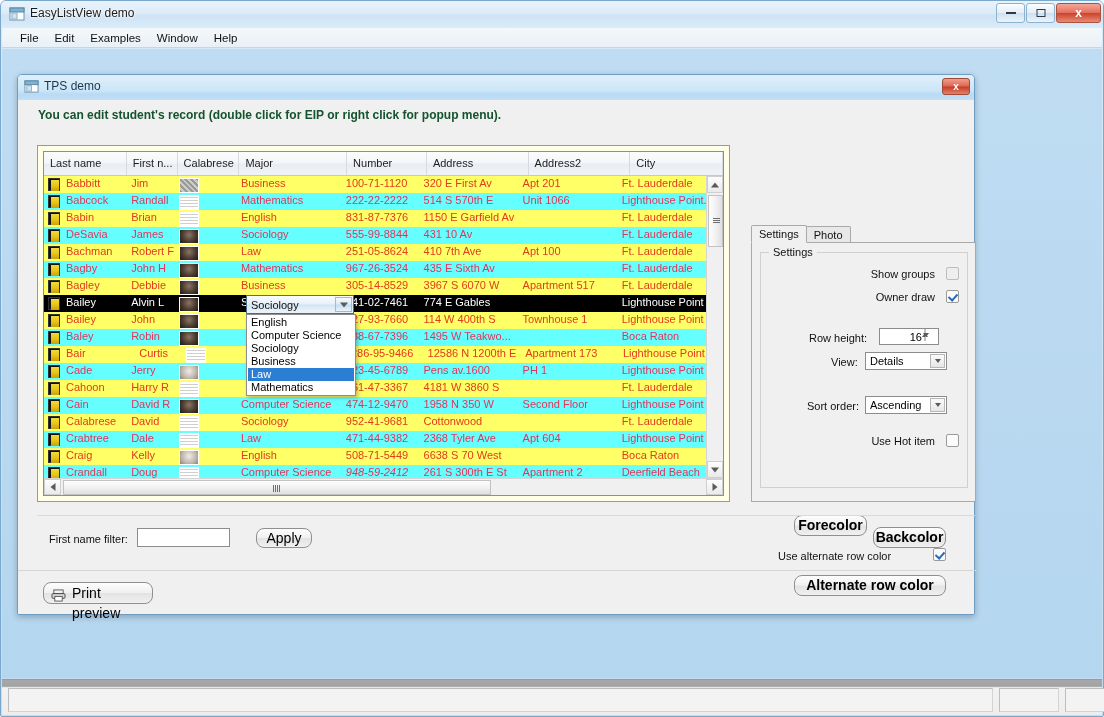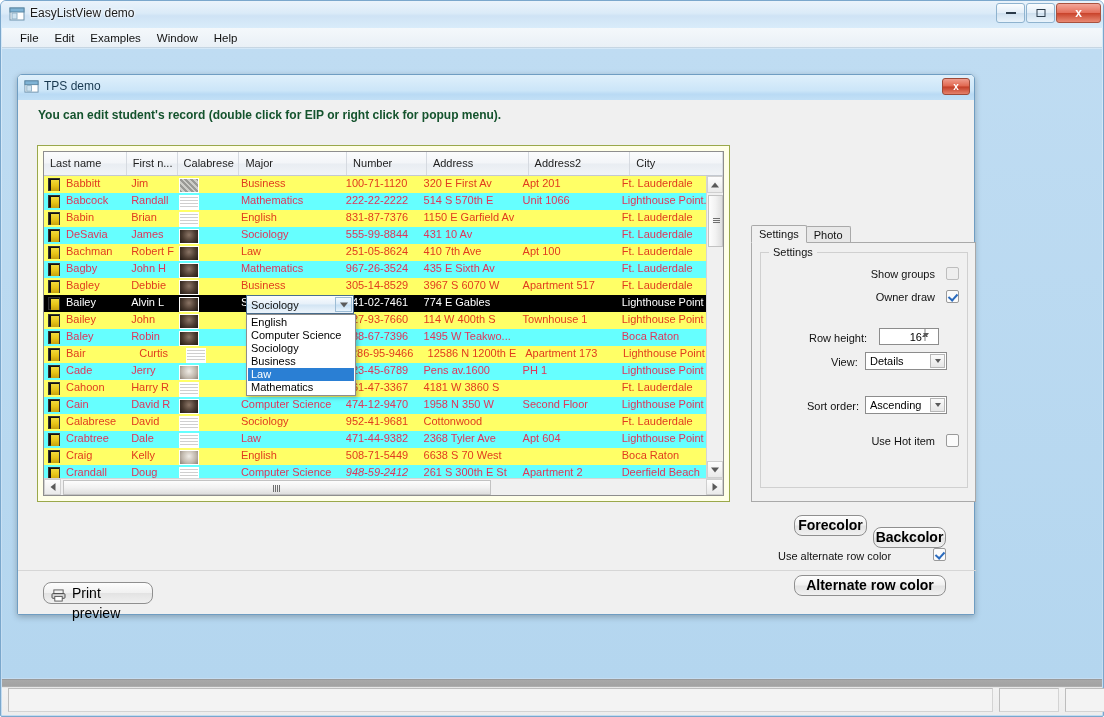--- a/index.html
+++ b/index.html
@@ -652,20 +652,25 @@
           <span class="btn3d" style="left:42px; top:272px; width:73px; height:21px; line-height:19px;">Forecolor</span>
           <span class="btn3d" style="left:121px; top:284px; width:73px; height:21px; line-height:19px;">Backcolor</span>
 
           <span class="field-label" style="left:26px; top:307px;">Use alternate row color</span>
           <span class="chk checked" style="left:181px; top:305px;"></span>
 
           <span class="btn3d" style="left:42px; top:332px; width:152px; height:21px; line-height:19px;">Alternate row color</span>
         </div>
       </div>
 
+      <div id="filter-group">
+        <span id="filter-label">First name filter:</span>
+        <input id="filter-input" type="text" placeholder="" style="">
+        <span class="btn3d norm" id="apply-btn">Apply</span>
+      </div>
 
       <div id="dialog-sep"></div>
 
       <span class="btn3d norm" id="print-preview-btn">
         <span id="printer-icon">
           <svg width="15" height="13" viewBox="0 0 16 14">
             <rect x="3" y="1" width="10" height="4" fill="#f3f3f3" stroke="#555"></rect>
             <rect x="1" y="5" width="14" height="5" rx="1" fill="#d8d8d8" stroke="#444"></rect>
             <rect x="4" y="8" width="8" height="5" fill="#ffffff" stroke="#555"></rect>
           </svg>

